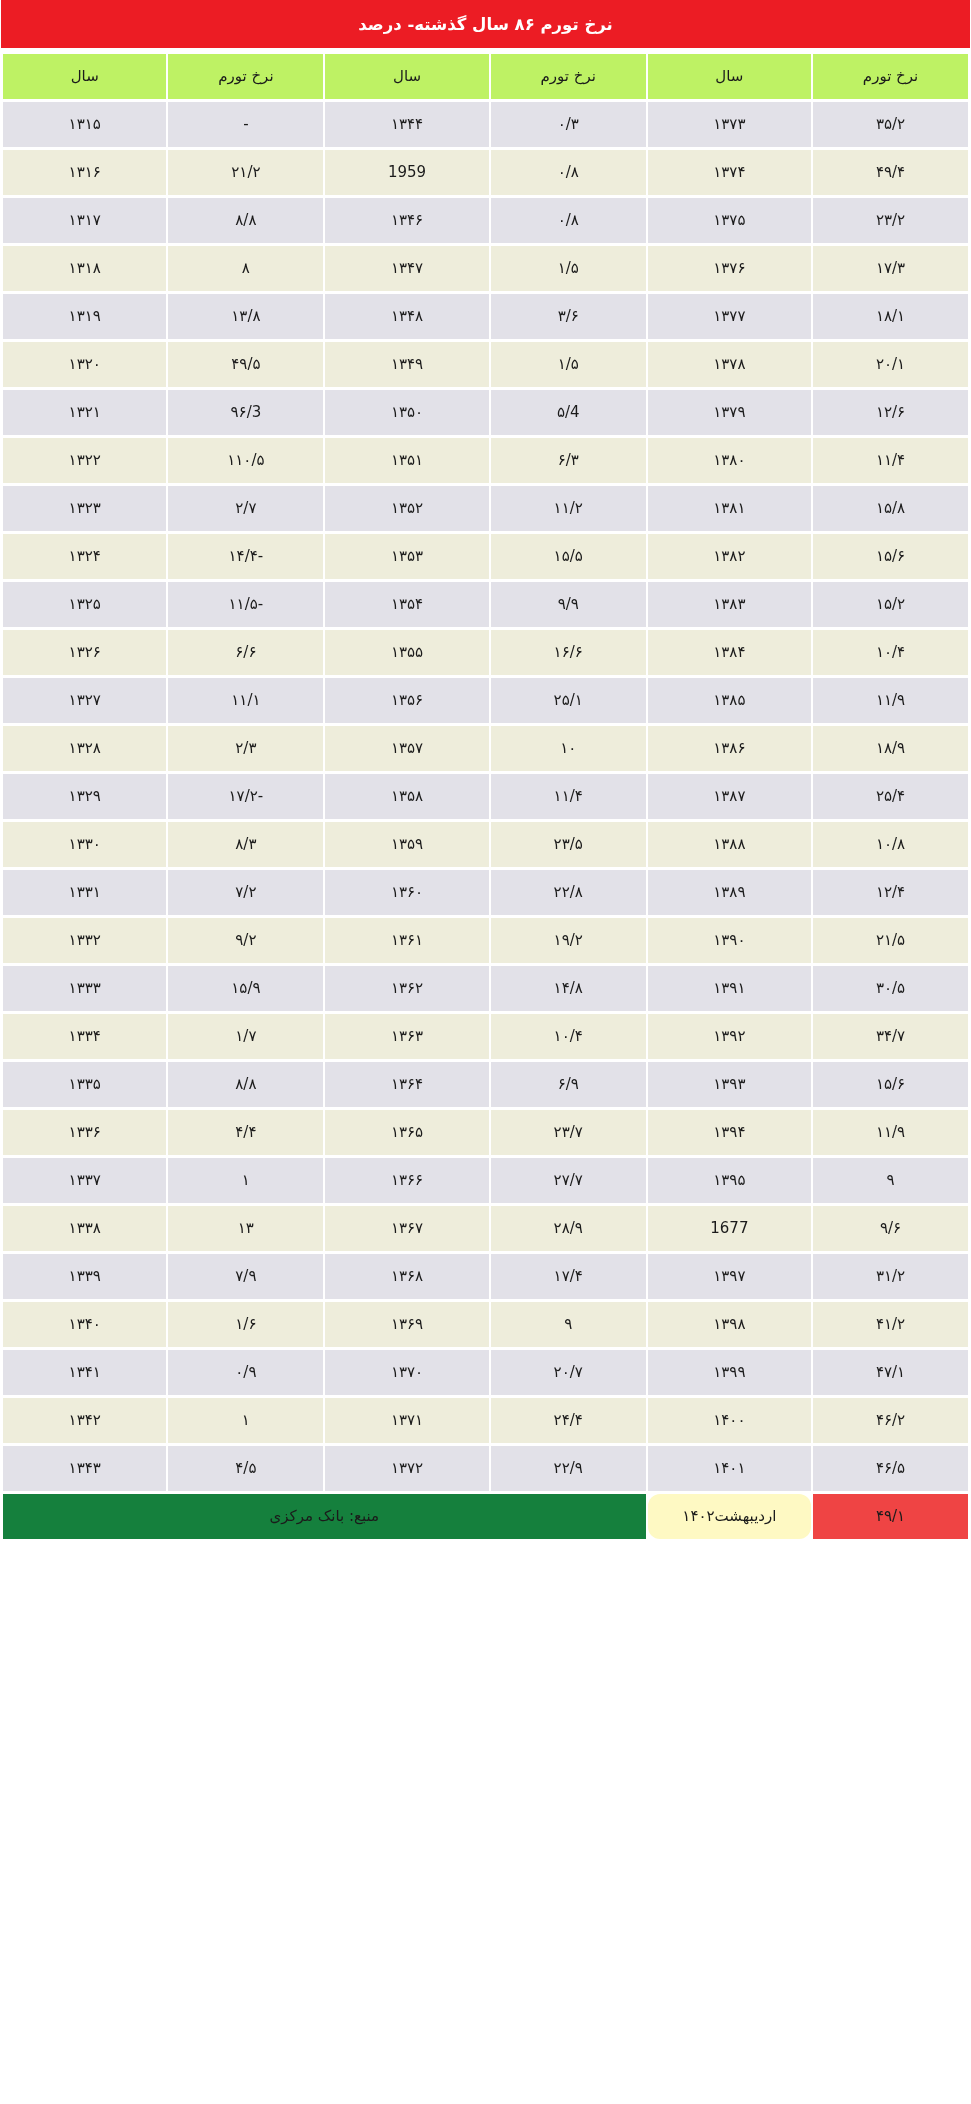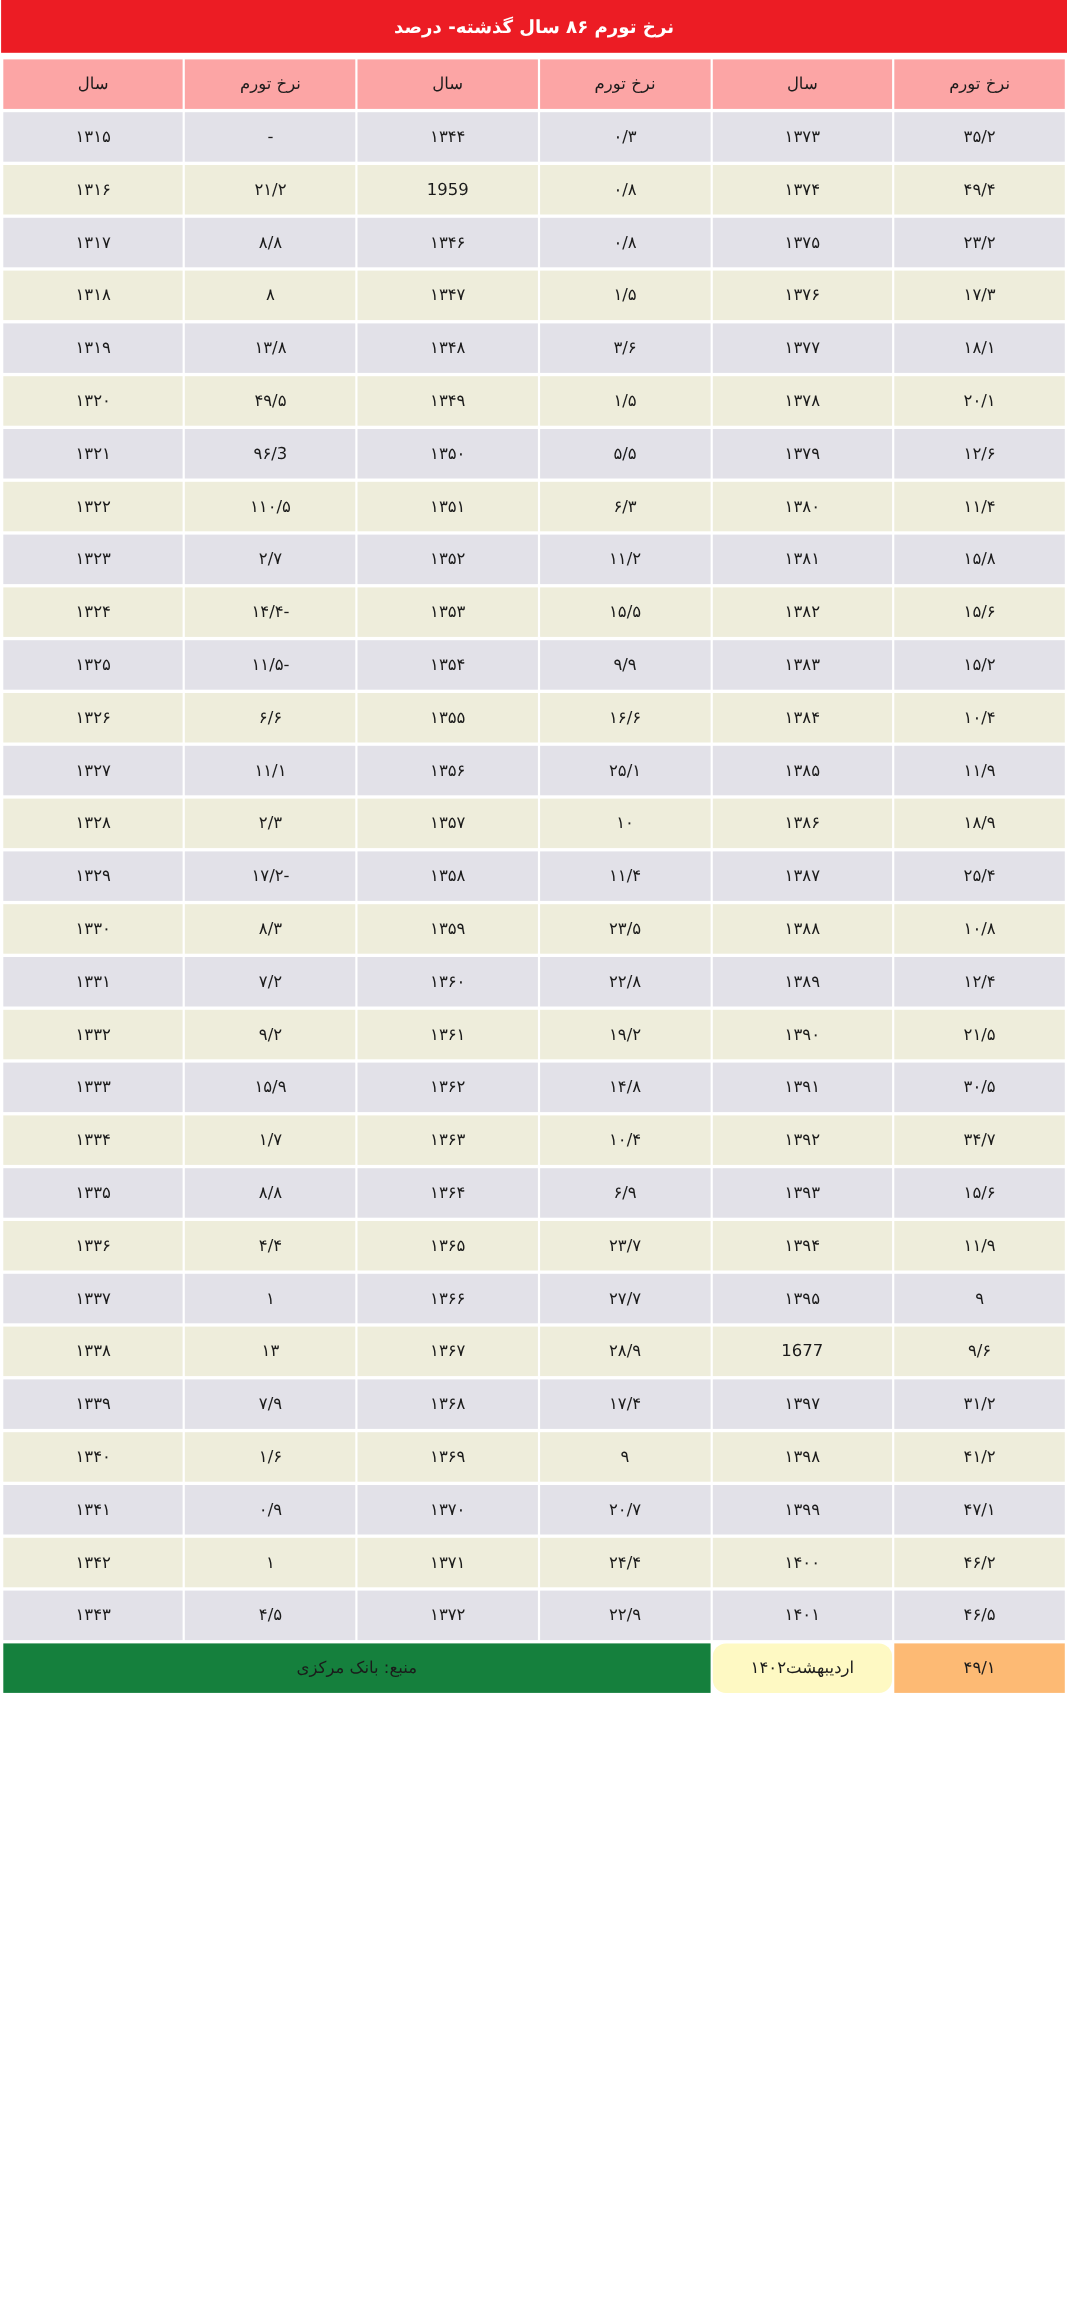--- a/index.html
+++ b/index.html
@@ -43,21 +43,21 @@
     text-align: center;
     vertical-align: middle;
     font-size: 15px;
     color: #1b1b1b;
     font-weight: normal;
     height: 45px;
     line-height: 45px;
     box-sizing: border-box;
   }
   th.hdr {
-    background: #fca5a5;
+    background: #bef264;
     height: 45px;
     line-height: 45px;
     font-size: 15px;
     font-weight: normal;
     color: #141414;
   }
   td.cream {
     background: #eeeddb;
   }
   td.lav {
@@ -66,21 +66,21 @@
   td.footer-src {
     background: #15803d;
     font-size: 15px;
   }
   td.footer-month {
     background: #fef9c3;
     font-size: 14.5px;
     border-radius: 12px;
   }
   td.footer-val {
-    background: #fdba74;
+    background: #ef4444;
   }
   .col-year   { width: 154px; }
   .col-rate   { width: 146px; }
 </style>
 </head>
 <body>
 
 <div id="page">
 
   <div class="title-bar">نرخ تورم ۸۶ سال گذشته- درصد</div>
@@ -149,21 +149,21 @@
           <td class="cream">۲۰/۱</td>
           <td class="cream">۱۳۷۸</td>
           <td class="cream">۱/۵</td>
           <td class="cream">۱۳۴۹</td>
           <td class="cream">۴۹/۵</td>
           <td class="cream">۱۳۲۰</td>
         </tr>
         <tr>
           <td class="lav">۱۲/۶</td>
           <td class="lav">۱۳۷۹</td>
-          <td class="lav">۵/۵</td>
+          <td class="lav">۵/4</td>
           <td class="lav">۱۳۵۰</td>
           <td class="lav">۹۶/3</td>
           <td class="lav">۱۳۲۱</td>
         </tr>
         <tr>
           <td class="cream">۱۱/۴</td>
           <td class="cream">۱۳۸۰</td>
           <td class="cream">۶/۳</td>
           <td class="cream">۱۳۵۱</td>
           <td class="cream">۱۱۰/۵</td>

